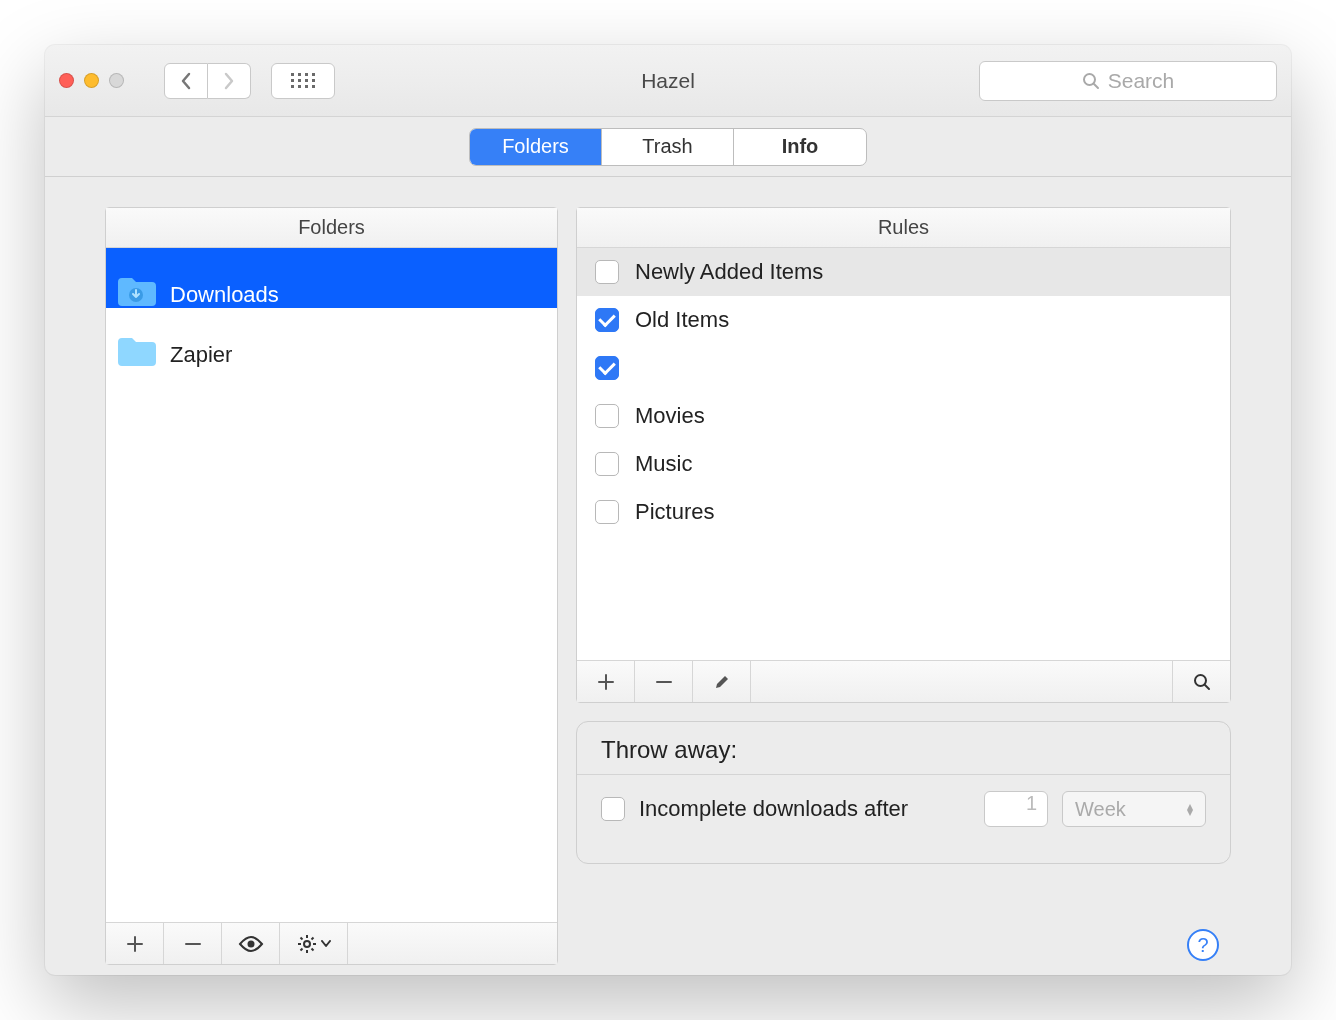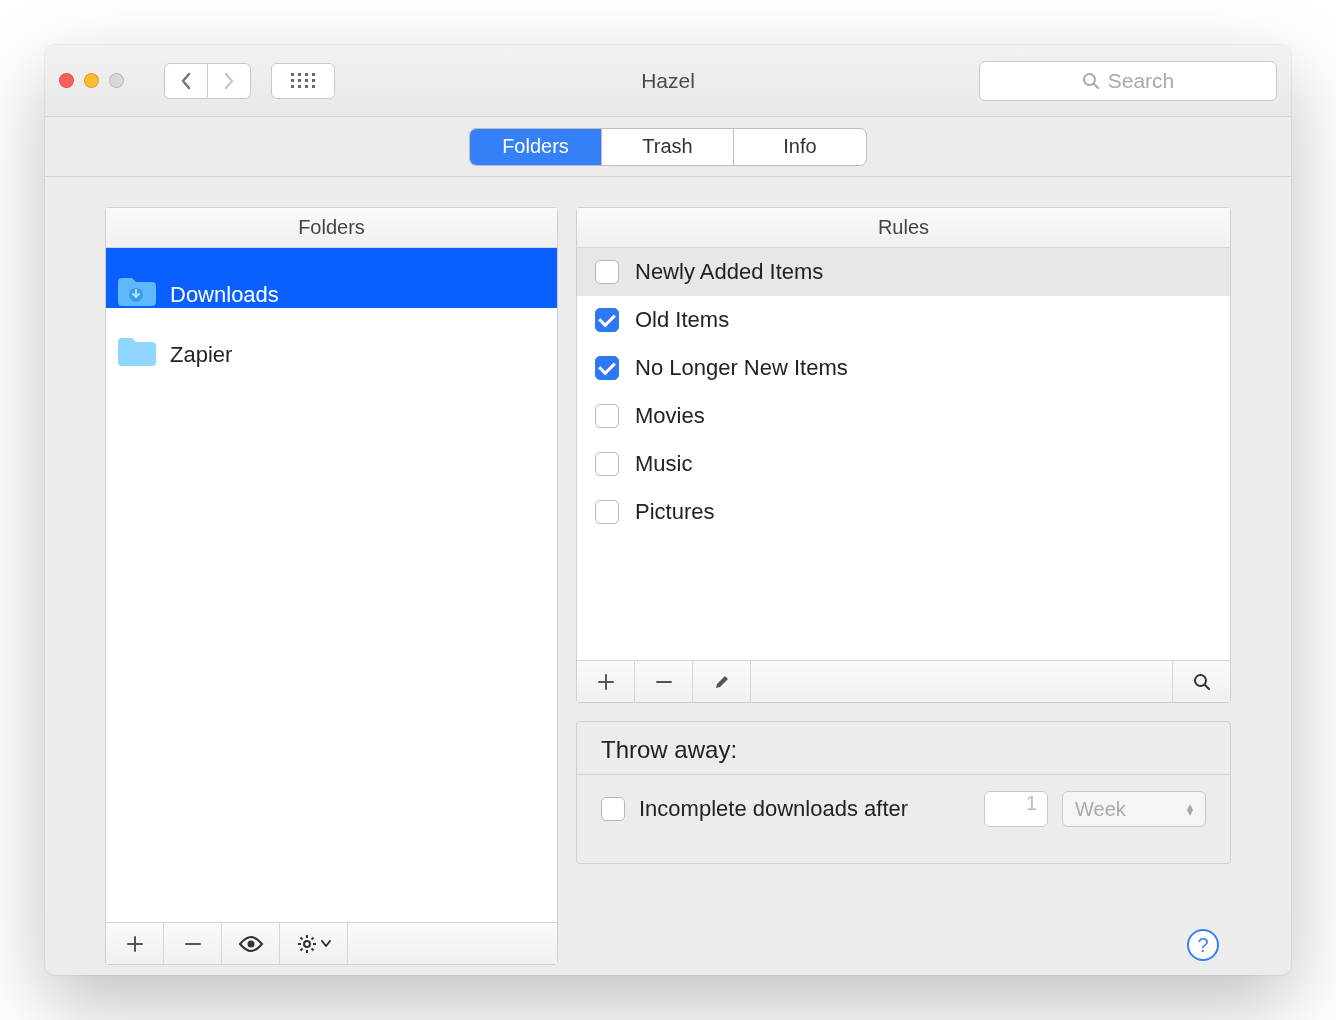--- a/index.html
+++ b/index.html
@@ -73,21 +73,21 @@
     border-bottom:1px solid #d0d0d0;
   }
   .tabs {
     display:flex; border:1px solid #bdbdbd; border-radius:7px; overflow:hidden;
     background:#fff;
   }
   .tab {
     width:132px; height:36px; display:flex; align-items:center; justify-content:center;
     font-size:20px; color:#333; border-right:1px solid #bdbdbd;
   }
-  .tab:last-child { border-right:none;}
+  .tab:last-child { border-right:none;font-weight:bold;}
   .tab.active { background:#3680f7; color:#fff;}
   .content {
     flex:1; display:flex; gap:18px; padding:30px 60px 10px 60px;
   }
   .panel {
     background:#fff;
     border:1px solid #cfcfcf;
     border-radius:4px;
     display:flex; flex-direction:column;
   }
@@ -141,21 +141,21 @@
     transform: rotate(45deg); margin-top:-3px;
   }
   .rules-footer {
     height:42px; display:flex; border-top:1px solid #d6d6d6;
     background:linear-gradient(#fafafa,#f0f0f0);
   }
   .throw-section {
     margin-top:18px;
     background:#ececec;
     border:1px solid #cfcfcf;
-    border-radius:4px;
+    border-radius:12px;
     padding: 14px 24px 22px 24px;
     width:655px;
   }
   .throw-title { font-size:24px; color:#222; margin-bottom:8px;}
   .throw-divider { border:none; border-top:1px solid #d4d4d4; margin:10px -24px 16px -24px;}
   .throw-row { display:flex; align-items:center; gap:14px; font-size:22px; color:#222; margin-bottom:14px;}
   .num-input {
     width:64px; height:36px; border:1px solid #c9c9c9; border-radius:6px;
     text-align:right; padding:0 10px; font-size:20px; color:#bbb; background:#fff;
   }
@@ -302,21 +302,20 @@
           <div class="rule-item selected">
             <div class="checkbox"></div>
             <span>Newly Added Items</span>
           </div>
           <div class="rule-item">
             <div class="checkbox checked"></div>
             <span>Old Items</span>
           </div>
           <div class="rule-item">
             <div class="checkbox checked"></div>
-            <span>No Longer New Items</span>
           </div>
           <div class="rule-item">
             <div class="checkbox"></div>
             <span>Movies</span>
           </div>
           <div class="rule-item">
             <div class="checkbox"></div>
             <span>Music</span>
           </div>
           <div class="rule-item">

